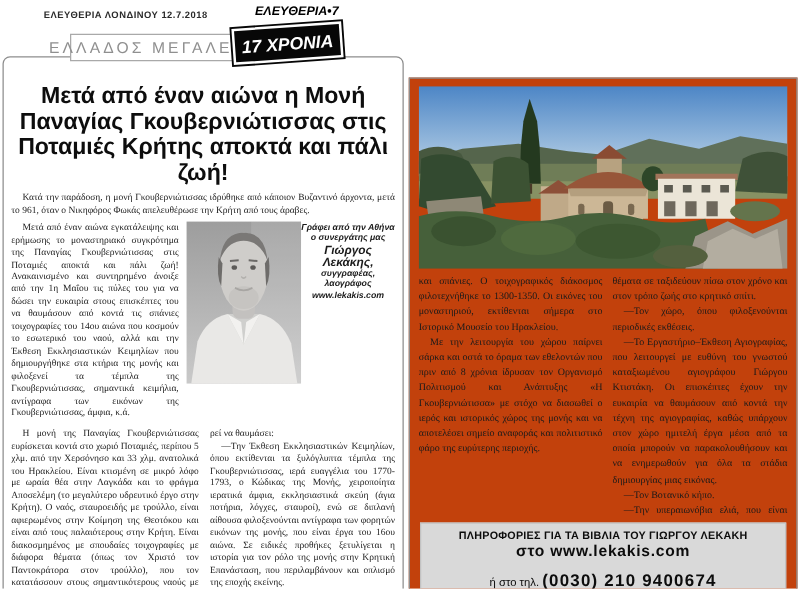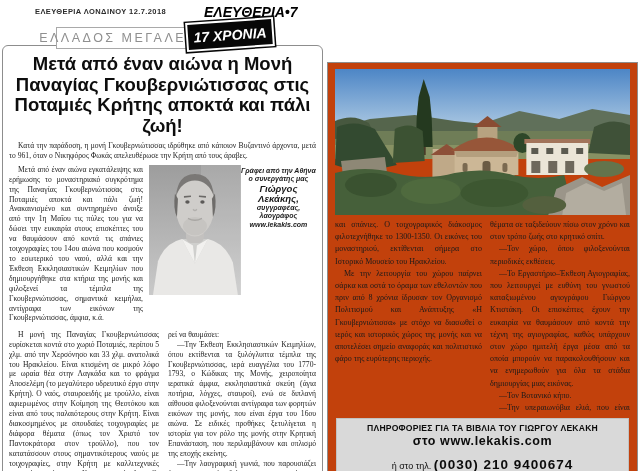--- a/index.html
+++ b/index.html
@@ -2,35 +2,35 @@
 <html lang="el"><head>
 <meta charset="utf-8">
 <style>
   html,body{margin:0;padding:0;background:#fff;}
   #page{position:relative;width:640px;height:471px;background:#fff;overflow:hidden;
         font-family:"Liberation Serif",serif;color:#1a1a1a;}
   
   .hdr-date{position:absolute;left:35px;top:7px;font:bold 7.5px "Liberation Sans",sans-serif;
             letter-spacing:.4px;color:#2b2b2b;}
   .masthead{position:absolute;left:204px;top:4px;font-family:"Liberation Sans",sans-serif;
-            font-style:italic;font-weight:bold;font-size:14px;color:#000;}
+            font-style:italic;font-weight:bold;font-size:10px;color:#000;}
   .masthead .dot{font-style:normal;}
   
   .kicker{position:absolute;left:56px;top:27px;width:141px;height:20px;background:#fff;
           border:1.5px solid #a9a9a9;z-index:4;display:flex;align-items:center;justify-content:center;
           font-family:"Liberation Sans",sans-serif;font-size:12.5px;color:#8f8f8f;letter-spacing:2.5px;white-space:nowrap;}
   .badge{position:absolute;left:186px;top:20px;width:84px;height:25px;background:#070707;color:#fff;
          transform:rotate(-4deg);z-index:5;display:flex;align-items:center;justify-content:center;
          font-family:"Liberation Sans",sans-serif;font-style:italic;font-weight:bold;font-size:14px;
          border:2px solid #fff;box-shadow:0 0 0 1.5px #070707;white-space:nowrap;}
   
   .left-box{position:absolute;left:2px;top:45px;width:321px;height:432px;border:1.5px solid #8d8d8d;
             border-radius:6px;box-sizing:border-box;padding:8px 6px 0 6px;background:#fff;}
   .headline{font-family:"Liberation Sans",sans-serif;font-weight:bold;font-size:18.5px;line-height:20.5px;
-            text-align:center;margin:0 0 5px 0;color:#0d0d0d;}
+            text-align:center;margin:12px 0 5px 0;color:#0d0d0d;}
   .lbody{font-size:7.6px;line-height:9.9px;text-align:justify;margin:0;}
   .ind{text-indent:9px;}
   .p1{margin-bottom:4px;}
   .row1{display:flex;gap:6px;height:161px;margin-top:4px;}
   .narrow{width:134px;overflow:hidden;}
   .photobox{flex:1;display:flex;flex-direction:row;overflow:hidden;}
   .author-photo{width:100%;height:130px;display:block;}
   .caption{text-align:center;font-family:"Liberation Sans",sans-serif;font-style:italic;font-weight:bold;
            font-size:7px;line-height:8.5px;margin-top:2px;}
   .caption .name{font-size:9.5px;line-height:10px;display:block;}

